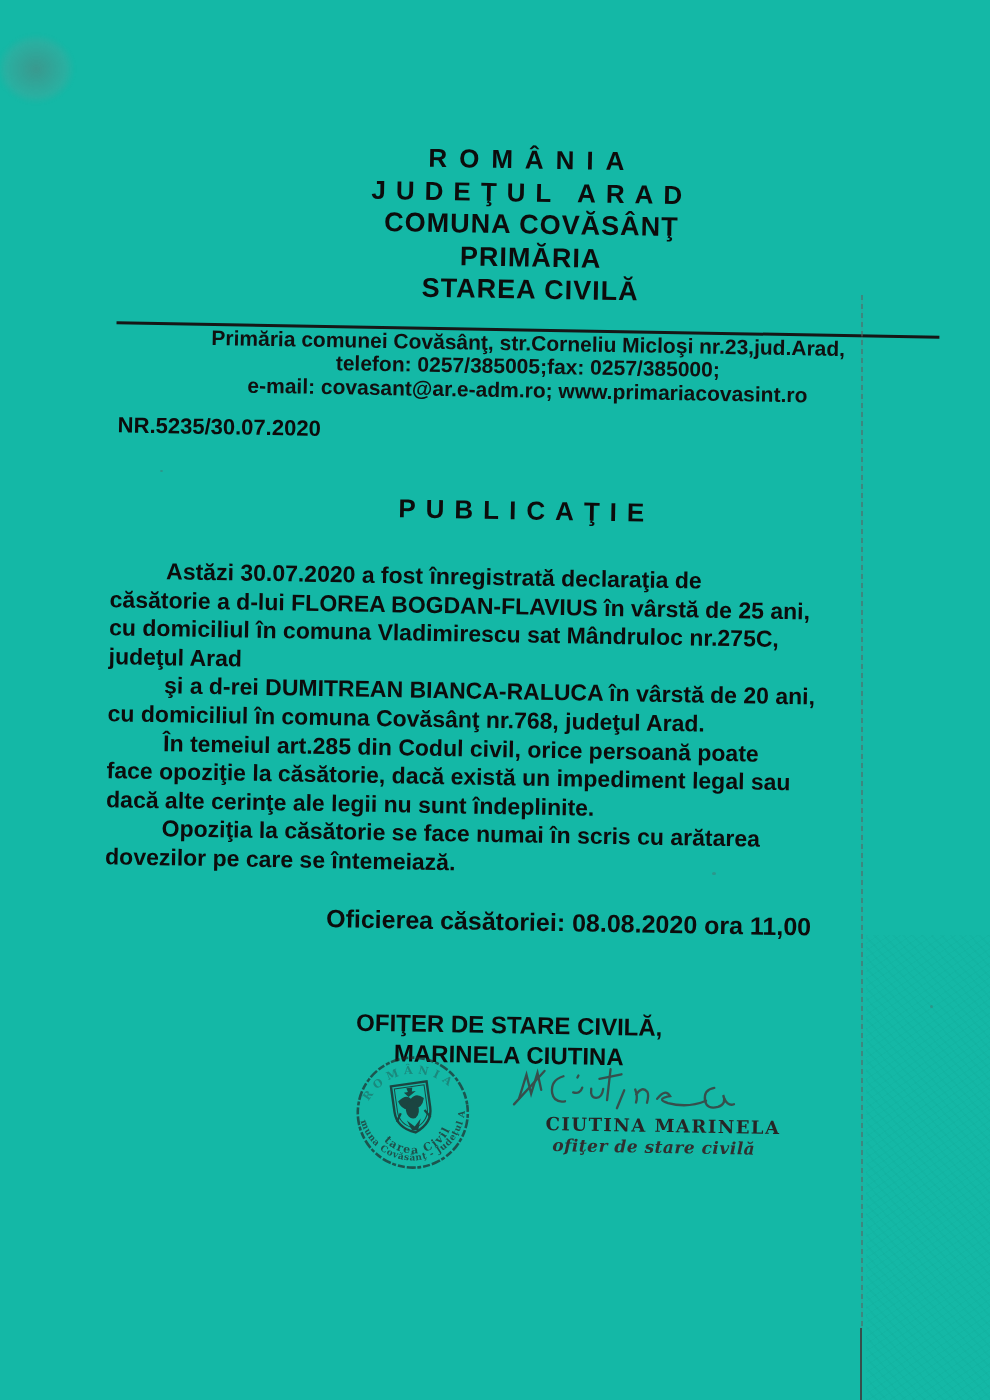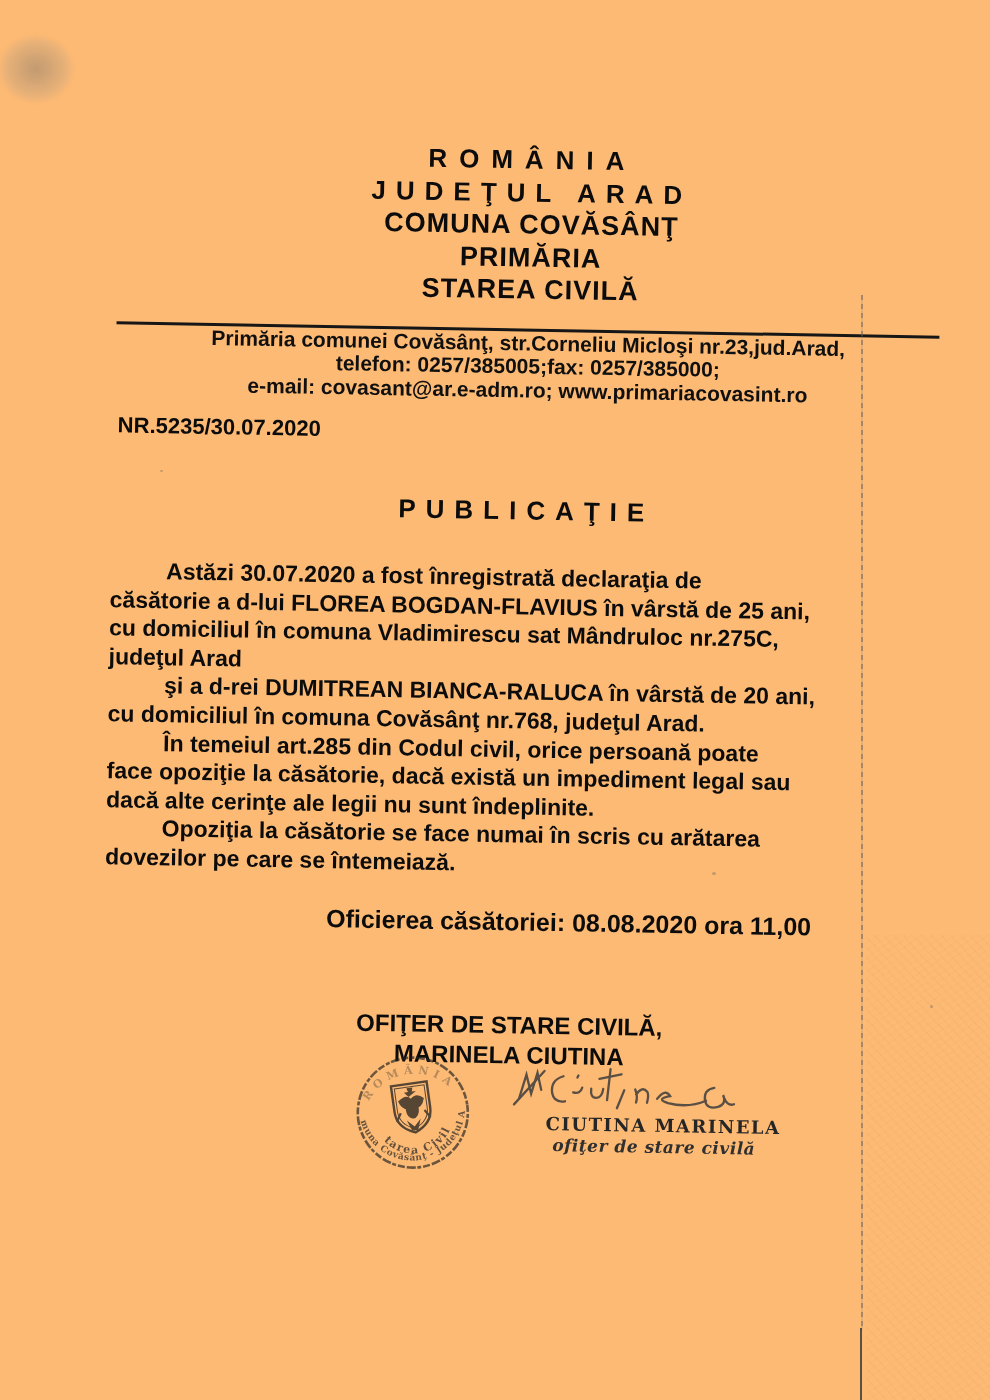--- a/index.html
+++ b/index.html
@@ -1,17 +1,17 @@
 <!DOCTYPE html>
 <html><head>
 <meta charset="utf-8">
 <style>
   html,body{margin:0;padding:0;background:#ffffff;}
   .page{
-    position:relative;width:990px;height:1400px;background:#fdba74;
+    position:relative;width:990px;height:1400px;background:#14b8a6;
     overflow:hidden;font-family:"Liberation Sans",sans-serif;color:#0c0c0c;
   }
   .tilt{position:absolute;inset:0;transform:rotate(1deg);transform-origin:495px 700px;}
   
   .hdr{position:absolute;left:98px;top:143px;width:850px;text-align:center;font-weight:700;}
   .hdr .h1{font-size:26px;letter-spacing:12px;line-height:32.5px;}
   .hdr .h2{font-size:26px;letter-spacing:10px;line-height:32.5px;}
   .hdr .h3{font-size:27px;letter-spacing:1px;line-height:32.5px;}
   .rule{position:absolute;left:110px;top:328px;width:823px;height:3px;background:#161616;}
   .contact{position:absolute;left:97px;top:331px;width:850px;text-align:center;

